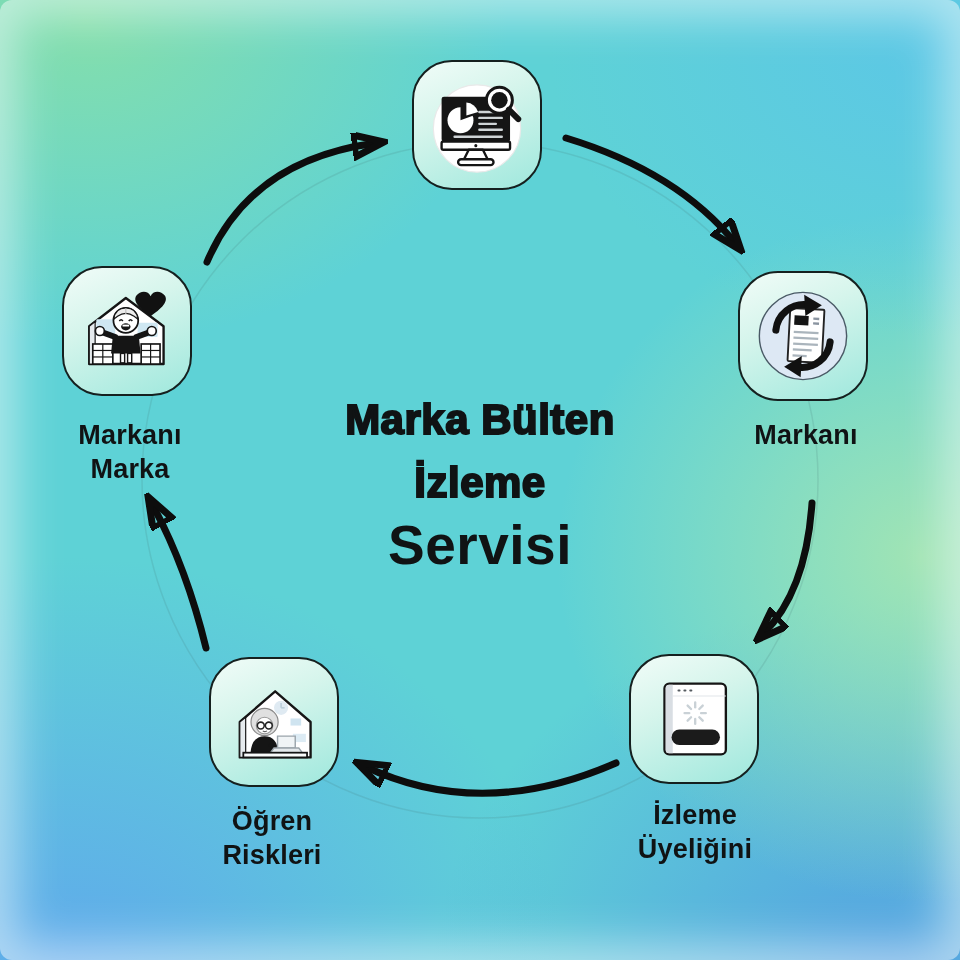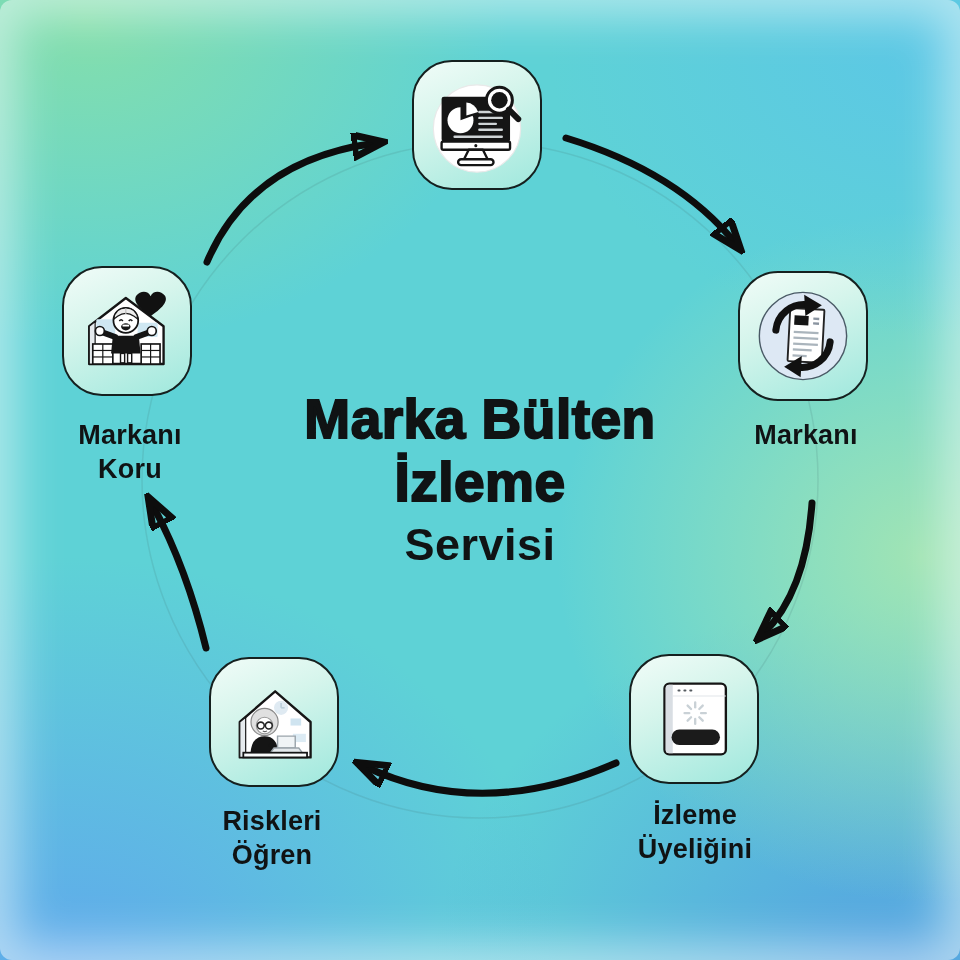--- a/index.html
+++ b/index.html
@@ -31,24 +31,24 @@
   }
   .card-top{left:412px;top:60px;}   .label-top{left:358px;top:200px;}
   .card-right{left:738px;top:271px;}.label-right{left:686px;top:418px;}
   .card-br{left:629px;top:654px;}   .label-br{left:575px;top:798px;}
   .card-bl{left:209px;top:657px;}   .label-bl{left:152px;top:804px;}
   .card-left{left:62px;top:266px;}  .label-left{left:10px;top:418px;}
   .title{
     position:absolute;left:180px;top:388px;width:600px;text-align:center;color:#101314;
   }
   .title-bold{
-    font-size:55px;line-height:63px;font-weight:800;letter-spacing:.5px;
+    font-size:42px;line-height:63px;font-weight:800;letter-spacing:.5px;
     -webkit-text-stroke:2px #101314;
   }
-  .title-light{font-size:45px;line-height:62px;font-weight:700;letter-spacing:.5px;}
+  .title-light{font-size:55px;line-height:62px;font-weight:700;letter-spacing:.5px;}
 </style>
 </head>
 <body>
 
 <div class="app">
   <div class="vignette"></div>
 
   <svg class="arrows" width="960" height="960" viewBox="0 0 960 960">
     <defs>
       <marker id="ah" markerUnits="userSpaceOnUse" markerWidth="36" markerHeight="28" refX="24" refY="13" orient="auto">
@@ -165,22 +165,22 @@
       <line x1="41.7" y1="53" x2="42.7" y2="53" stroke="#222222" stroke-width="1.2"></line>
       <path d="M40.5,57.5 q1.7,1.4 3.5,0" fill="none" stroke="#666666" stroke-width="1"></path>
       <path d="M30,77 q1,-15 12,-15 q11,0 12,15 Z" fill="#151515"></path>
       <line x1="47" y1="70" x2="52" y2="75" stroke="#151515" stroke-width="3" stroke-linecap="round"></line>
       <path d="M53,62 h15 v10 h-15 Z" fill="#f0f4f6" stroke="#9aa4ab" stroke-width="1.2"></path>
       <path d="M50,72 h21 l3,4 h-27 Z" fill="#e4e9ec" stroke="#9aa4ab" stroke-width="1.2"></path>
       <rect x="24" y="76" width="54" height="4" fill="#fafcfc" stroke="#151515" stroke-width="1.5"></rect>
     </svg>
   </div>
   <div class="step-label label-bl">
+    <div>Öğren</div>
     <div>Riskleri</div>
-    <div>Öğren</div>
   </div>
 
   <div class="icon-card card-left">
     <svg viewBox="0 0 100 100">
       <path d="M18,46 L49,22 L81,46 L81,78 L18,78 Z" fill="#ffffff" stroke="#151515" stroke-width="2" stroke-linejoin="round"></path>
       <path d="M18,46 L23,42 L23,78 L18,78 Z" fill="#e6ebee" stroke="#151515" stroke-width="1"></path>
       <path d="M58,20 c3.2,-4.5 10,-4.5 12,0.5 c2,-5 8.8,-5 12,-0.5 c2.6,3.8 0.5,9 -12,17.5 c-12.5,-8.5 -14.6,-13.7 -12,-17.5 Z" fill="#111111"></path>
       <rect x="24" y="40" width="16" height="14" rx="1" fill="#cfe7f2"></rect>
       <rect x="59" y="43" width="17" height="12" rx="1" fill="#cfe7f2"></rect>
       <g>
@@ -206,15 +206,15 @@
       <path d="M38.8,40 q1.2,-9.5 10.2,-9.5 q9,0 10.2,9.5 l-3.2,-2.5 q-7,-5 -14,0 Z" fill="#ececec" stroke="#151515" stroke-width="1"></path>
       <line x1="49" y1="31" x2="49" y2="36" stroke="#bdbdbd" stroke-width="1"></line>
       <path d="M43.5,41.5 q1.5,-2.2 3,0" fill="none" stroke="#151515" stroke-width="1.3"></path>
       <path d="M51.5,41.5 q1.5,-2.2 3,0" fill="none" stroke="#151515" stroke-width="1.3"></path>
       <ellipse cx="49" cy="46.5" rx="4" ry="3" fill="#151515"></ellipse>
       <rect x="46.2" y="44.6" width="5.6" height="1.6" fill="#ffffff"></rect>
     </svg>
   </div>
   <div class="step-label label-left">
     <div>Markanı</div>
-    <div>Koru</div>
+    <div>Marka</div>
   </div>
 </div>
 
 </body></html>

